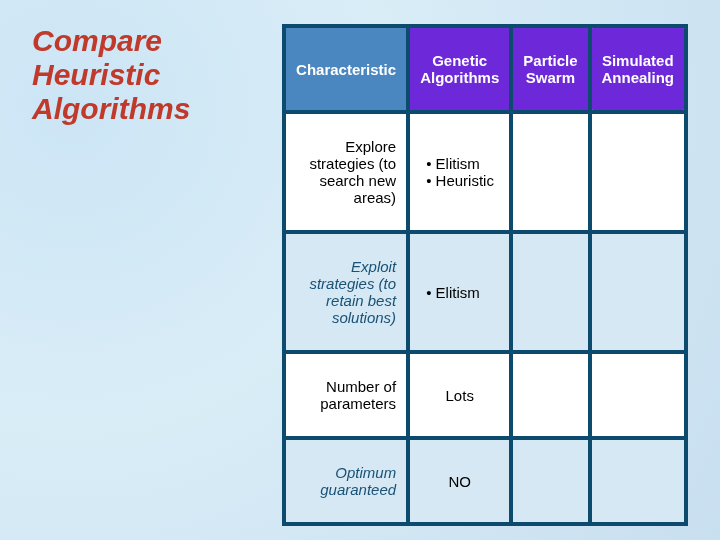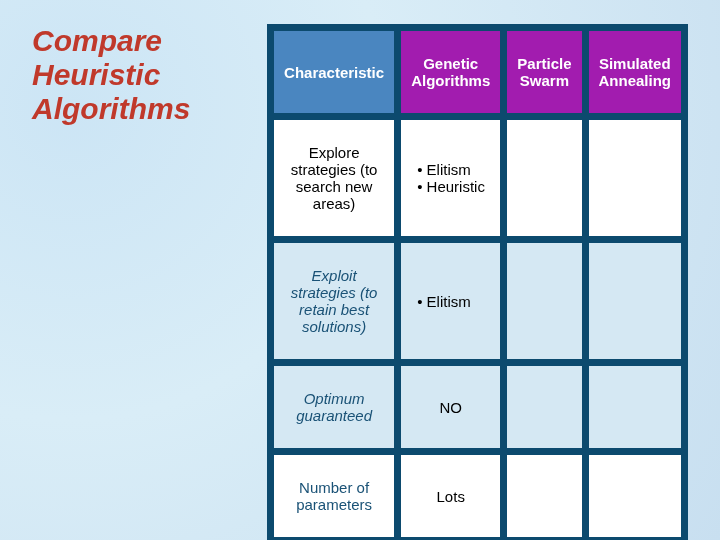--- a/index.html
+++ b/index.html
@@ -29,40 +29,40 @@
       font-style: italic;
     }
 
     table {
       width: 100%;
       border-collapse: collapse;
       font-size: 15px;
     }
 
     th, td {
-      border: 7px solid #0c4a6e;
+      border: 4px solid #0c4a6e;
       padding: 24px 10px;
       vertical-align: middle;
       text-align: center;
     }
 
     th {
-      background-color: #a21caf;
+      background-color: #6d28d9;
       color: white;
       font-weight: bold;
       font-size: 15px;
     }
 
     th:first-child {
       background-color: #4a86c0;
       text-align: left;
     }
 
     td:first-child {
-      text-align: center;
+      text-align: right;
       font-weight: normal;
     }
 
     tr:nth-child(odd) td {
       background-color: #ffffff;
     }
 
     tr:nth-child(even) td {
       background-color: #dce9f5;
     }
@@ -133,35 +133,35 @@
           <span>Exploit strategies (to retain best solutions)</span>
         </td>
         <td class="bullet-cell row-even-td">
           <div>• <span>Elitism</span></div>
         </td>
         <td class="row-even-td"></td>
         <td class="row-even-td"></td>
       </tr>
 
       <tr>
+        <td class="row-odd-first">
+          <span>Number of parameters</span>
+        </td>
+        <td class="row-odd-td">
+          <span>Lots</span>
+        </td>
+        <td class="row-odd-td"></td>
+        <td class="row-odd-td"></td>
+      </tr>
+
+      <tr>
         <td class="row-even-first">
           <span>Optimum guaranteed</span>
         </td>
         <td class="row-even-td">
           <span>NO</span>
         </td>
         <td class="row-even-td"></td>
         <td class="row-even-td"></td>
       </tr>
-
-      <tr>
-        <td class="row-odd-first">
-          <span>Number of parameters</span>
-        </td>
-        <td class="row-odd-td">
-          <span>Lots</span>
-        </td>
-        <td class="row-odd-td"></td>
-        <td class="row-odd-td"></td>
-      </tr>
     </tbody>
   </table>
 </div>
 
 </body></html>

